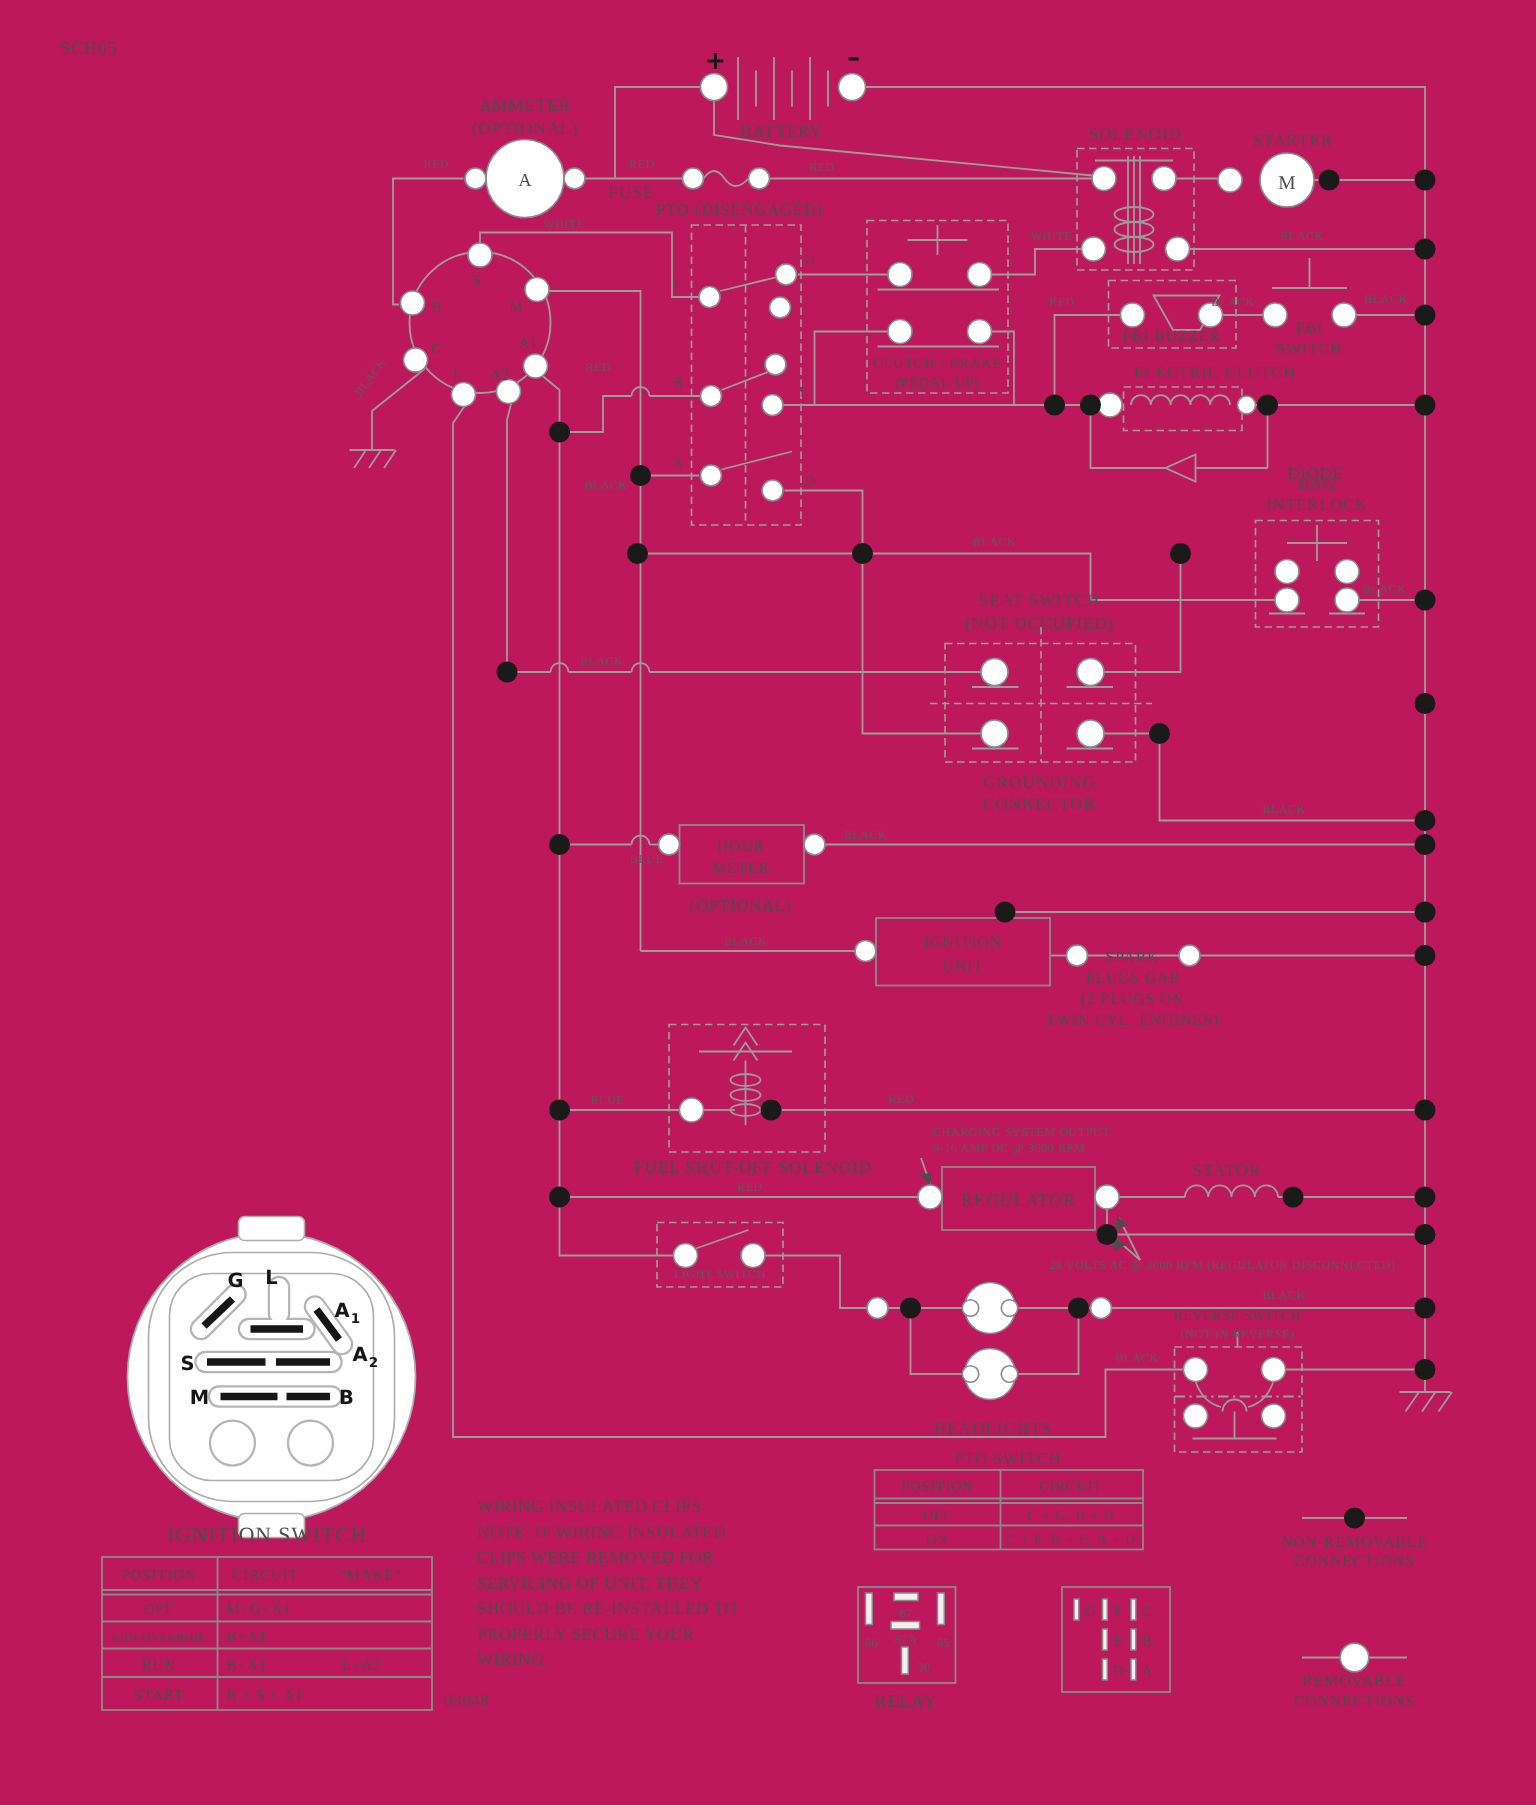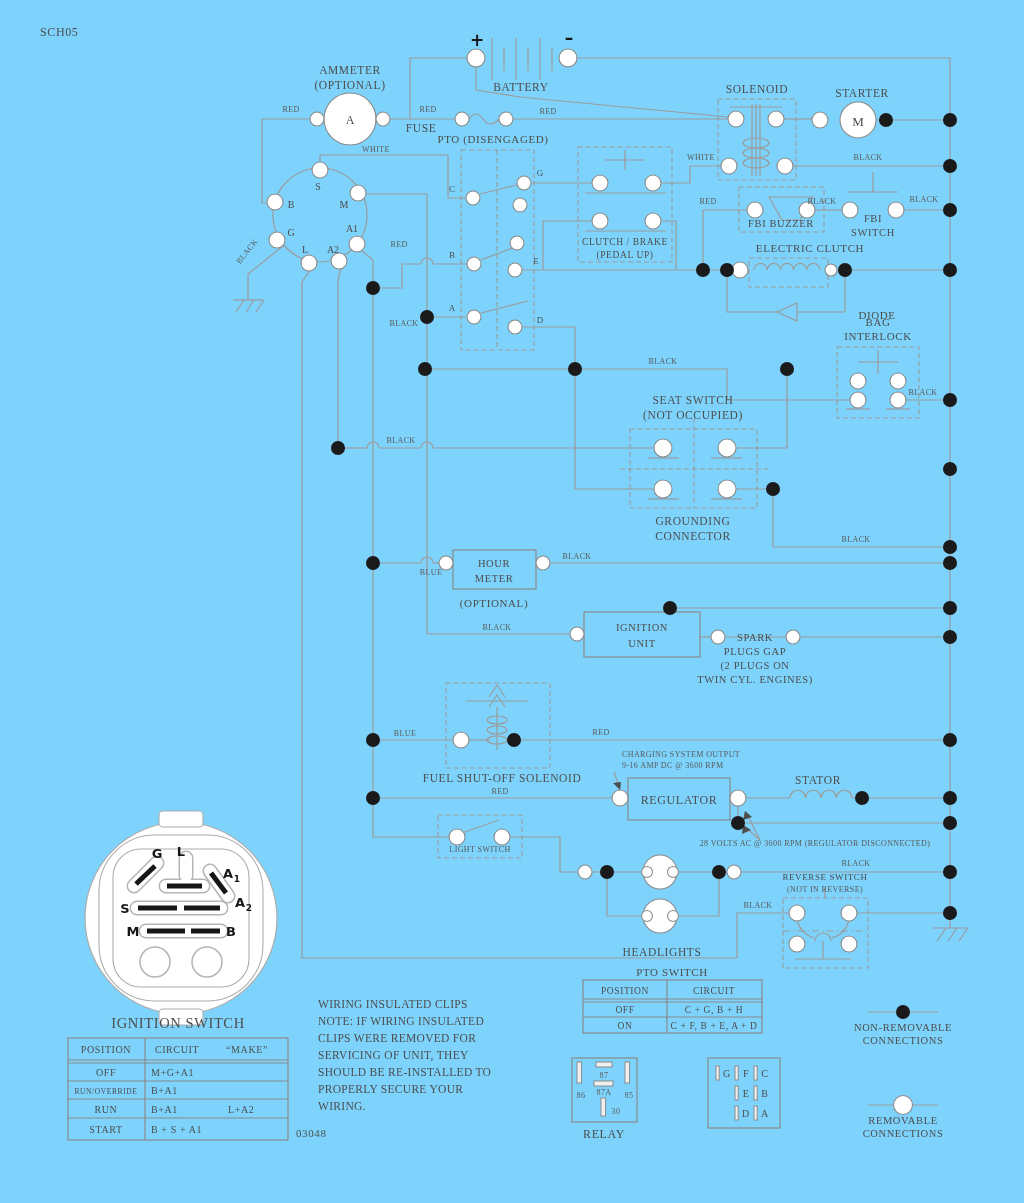--- a/index.html
+++ b/index.html
@@ -1,16 +1,16 @@
 <!DOCTYPE html>
 <html><head>
 <meta charset="utf-8">
 <style>
   html,body{margin:0;padding:0;background:#ffffff;}
-  .page{width:1024px;height:1203px;position:relative;background:#7dd3fc;}
+  .page{width:1024px;height:1203px;position:relative;background:#be185d;}
   text{font-family:"Liberation Serif",serif;fill:#4d4d4d;}
   .lbl{letter-spacing:.6px;}
   .tag{font-size:8px;letter-spacing:.4px;fill:#5a5a5a;}
   .note{font-size:11.5px;letter-spacing:.3px;}
   .face{font-family:"DejaVu Sans",sans-serif;font-weight:bold;fill:#161616;}
   .wire{stroke:#9c9c9c;stroke-width:1.2;fill:none;}
   .boxd{stroke:#9c9c9c;stroke-width:1.1;fill:none;stroke-dasharray:5,3;}
   .boxs{stroke:#8a8a8a;stroke-width:1.2;fill:none;}
   .term{stroke:#8a8a8a;stroke-width:1.1;fill:#ffffff;}
   .dot{fill:#1a1a1a;}

